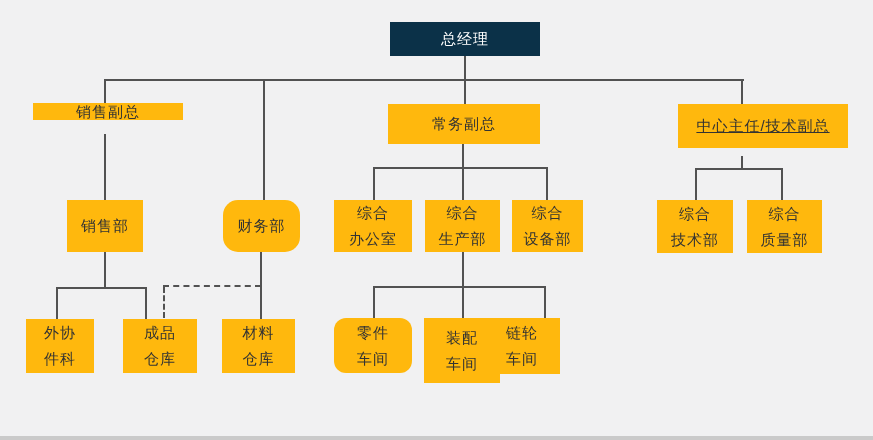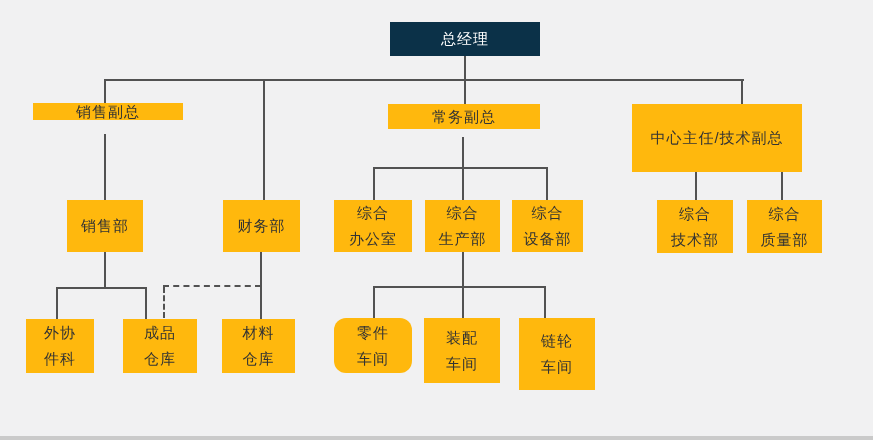--- a/index.html
+++ b/index.html
@@ -80,27 +80,27 @@
   <div class="vline" style="left:462px;top:288px;height:30px;"></div>
   <div class="vline" style="left:544px;top:288px;height:30px;"></div>
 
   <div class="dash-h" style="left:163px;top:285px;width:98px;"></div>
   <div class="dash-v" style="left:163px;top:287px;height:31px;"></div>
 
   <div class="node root" style="left:390px;top:22px;width:150px;height:34px;">总经理</div>
 
   <div class="node" style="left:33px;top:103px;width:150px;height:17px;">销售副总</div>
 
-  <div class="node" style="left:388px;top:104px;width:152px;height:25px;text-align:center;">常务副总</div>
+  <div class="node" style="left:388px;top:104px;width:152px;height:40px;text-align:center;">常务副总</div>
 
-  <div class="node" style="left:632px;top:104px;width:170px;height:68px;">中心主任/技术副总</div>
+  <div class="node" style="left:678px;top:104px;width:170px;height:44px;text-decoration:underline;">中心主任/技术副总</div>
 
   <div class="node" style="left:67px;top:200px;width:76px;height:52px;">销售部</div>
 
-  <div class="node" style="left:223px;top:200px;width:77px;height:52px;">财务部</div>
+  <div class="node" style="left:223px;top:200px;width:77px;height:52px;border-radius:15px;">财务部</div>
 
   <div class="node" style="left:334px;top:200px;width:78px;height:52px;">综合
 办公室</div>
 
   <div class="node" style="left:425px;top:200px;width:75px;height:52px;">综合
 生产部</div>
 
   <div class="node" style="left:512px;top:200px;width:71px;height:52px;">综合
 设备部</div>
 
@@ -118,17 +118,17 @@
 
   <div class="node" style="left:222px;top:319px;width:73px;height:54px;">材料
 仓库</div>
 
   <div class="node" style="left:334px;top:318px;width:78px;height:55px;border-radius:12px;">零件
 车间</div>
 
   <div class="node" style="left:424px;top:318px;width:76px;height:65px;">装配
 车间</div>
 
-  <div class="node" style="left:519px;top:318px;width:76px;height:72px;">链轮
+  <div class="node" style="left:484px;top:318px;width:76px;height:56px;">链轮
 车间</div>
 
   <div class="bottom-bar"></div>
 </div>
 
 </body></html>

